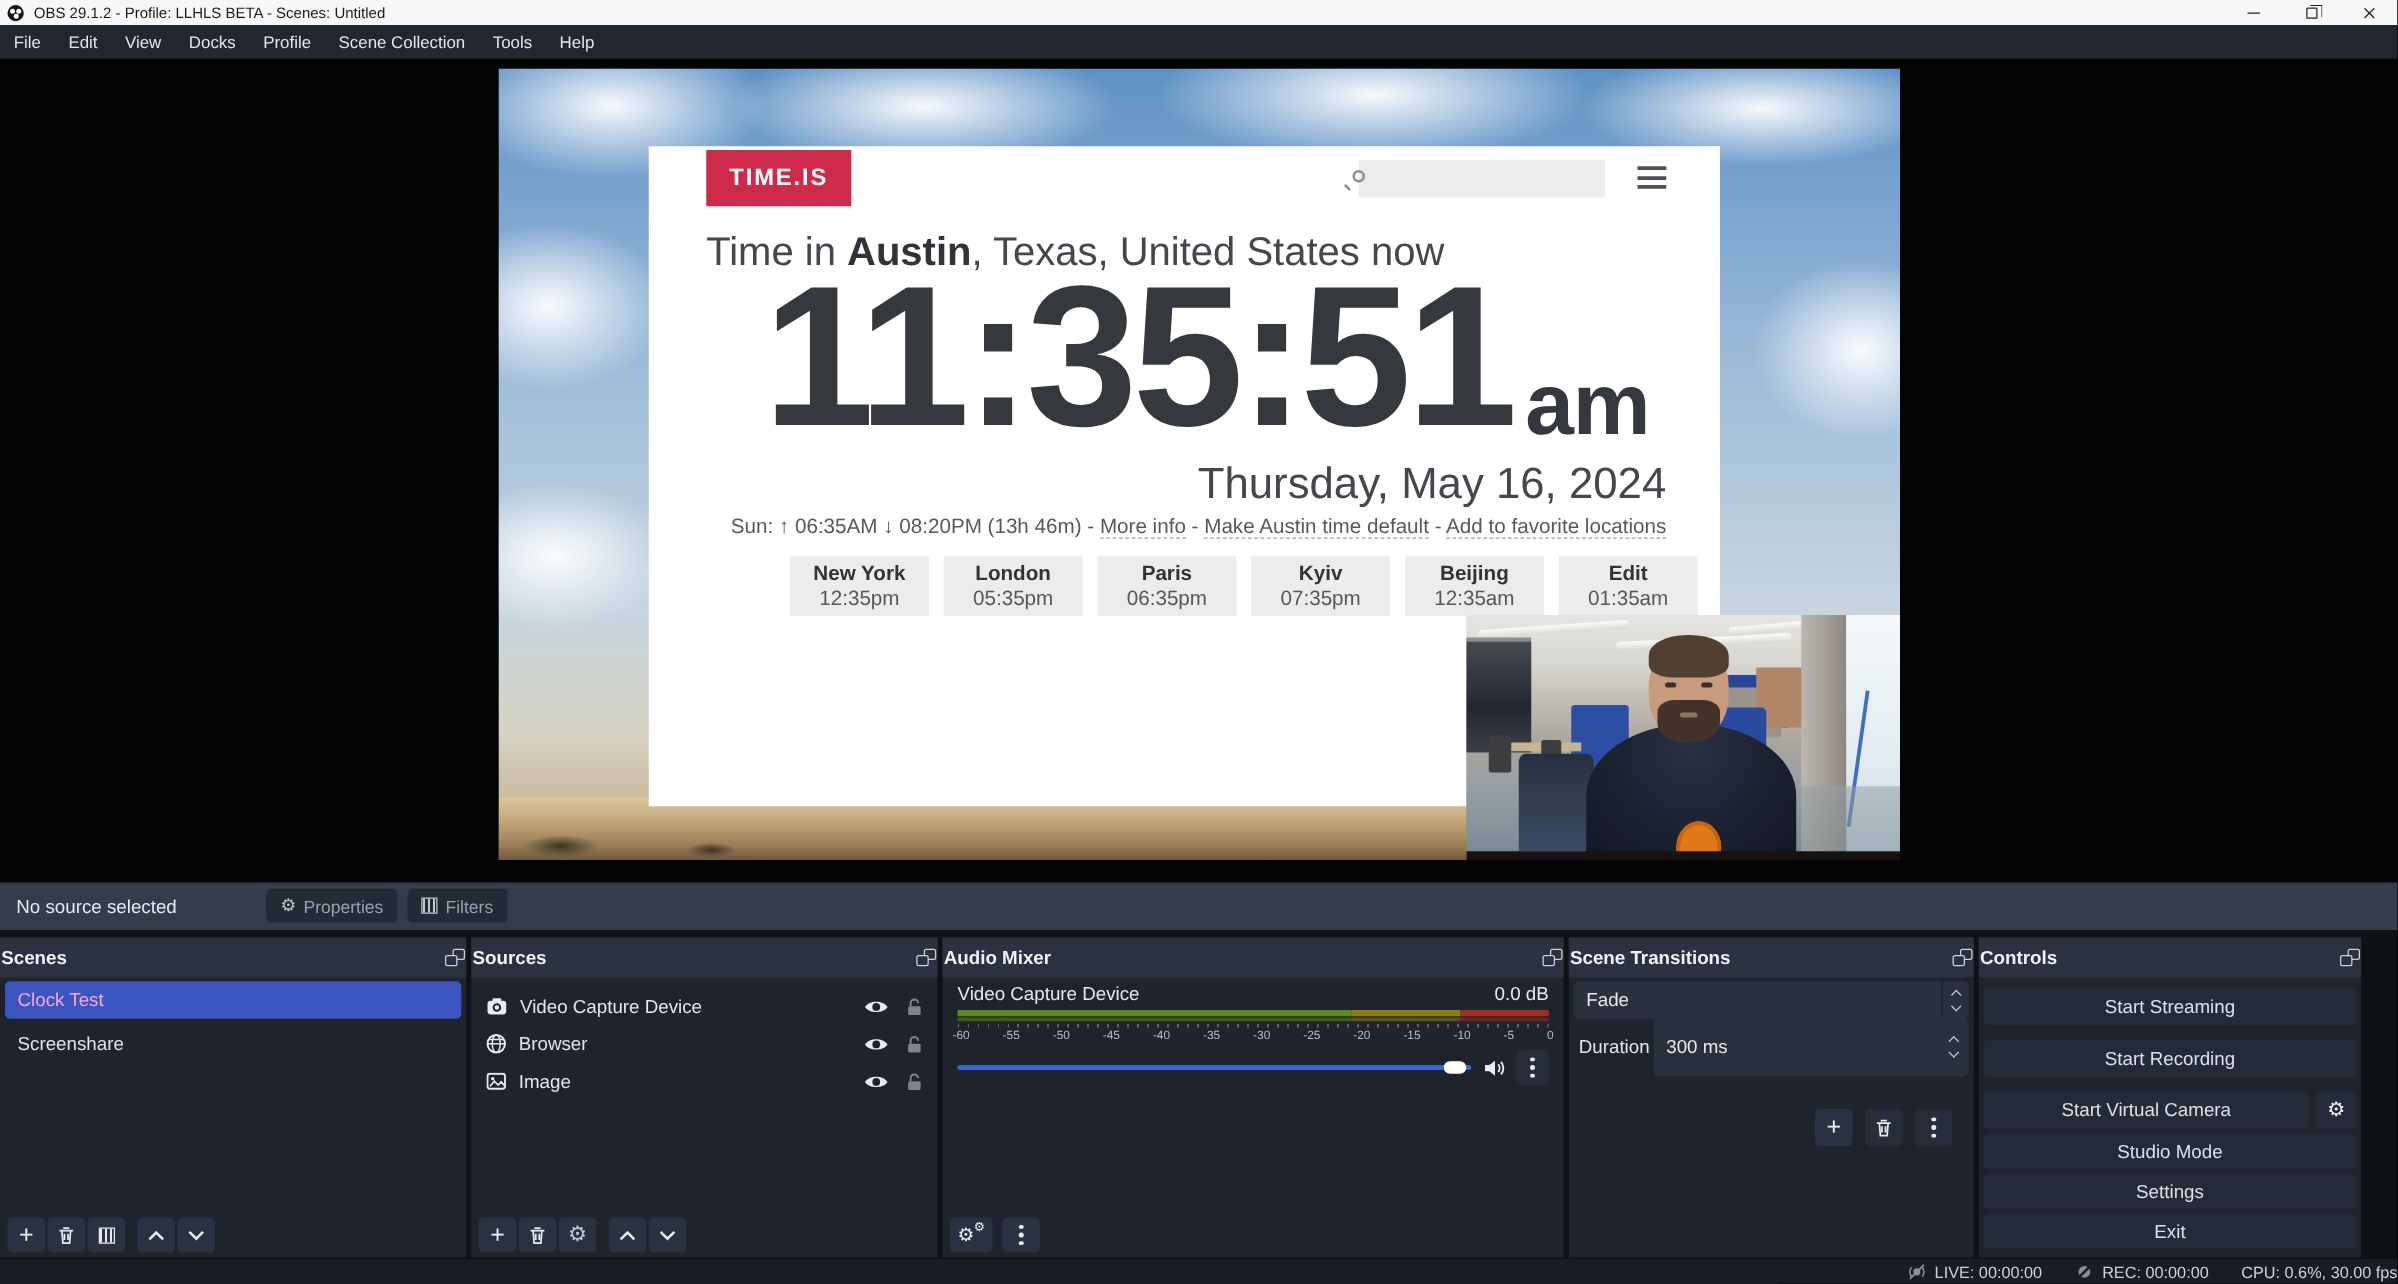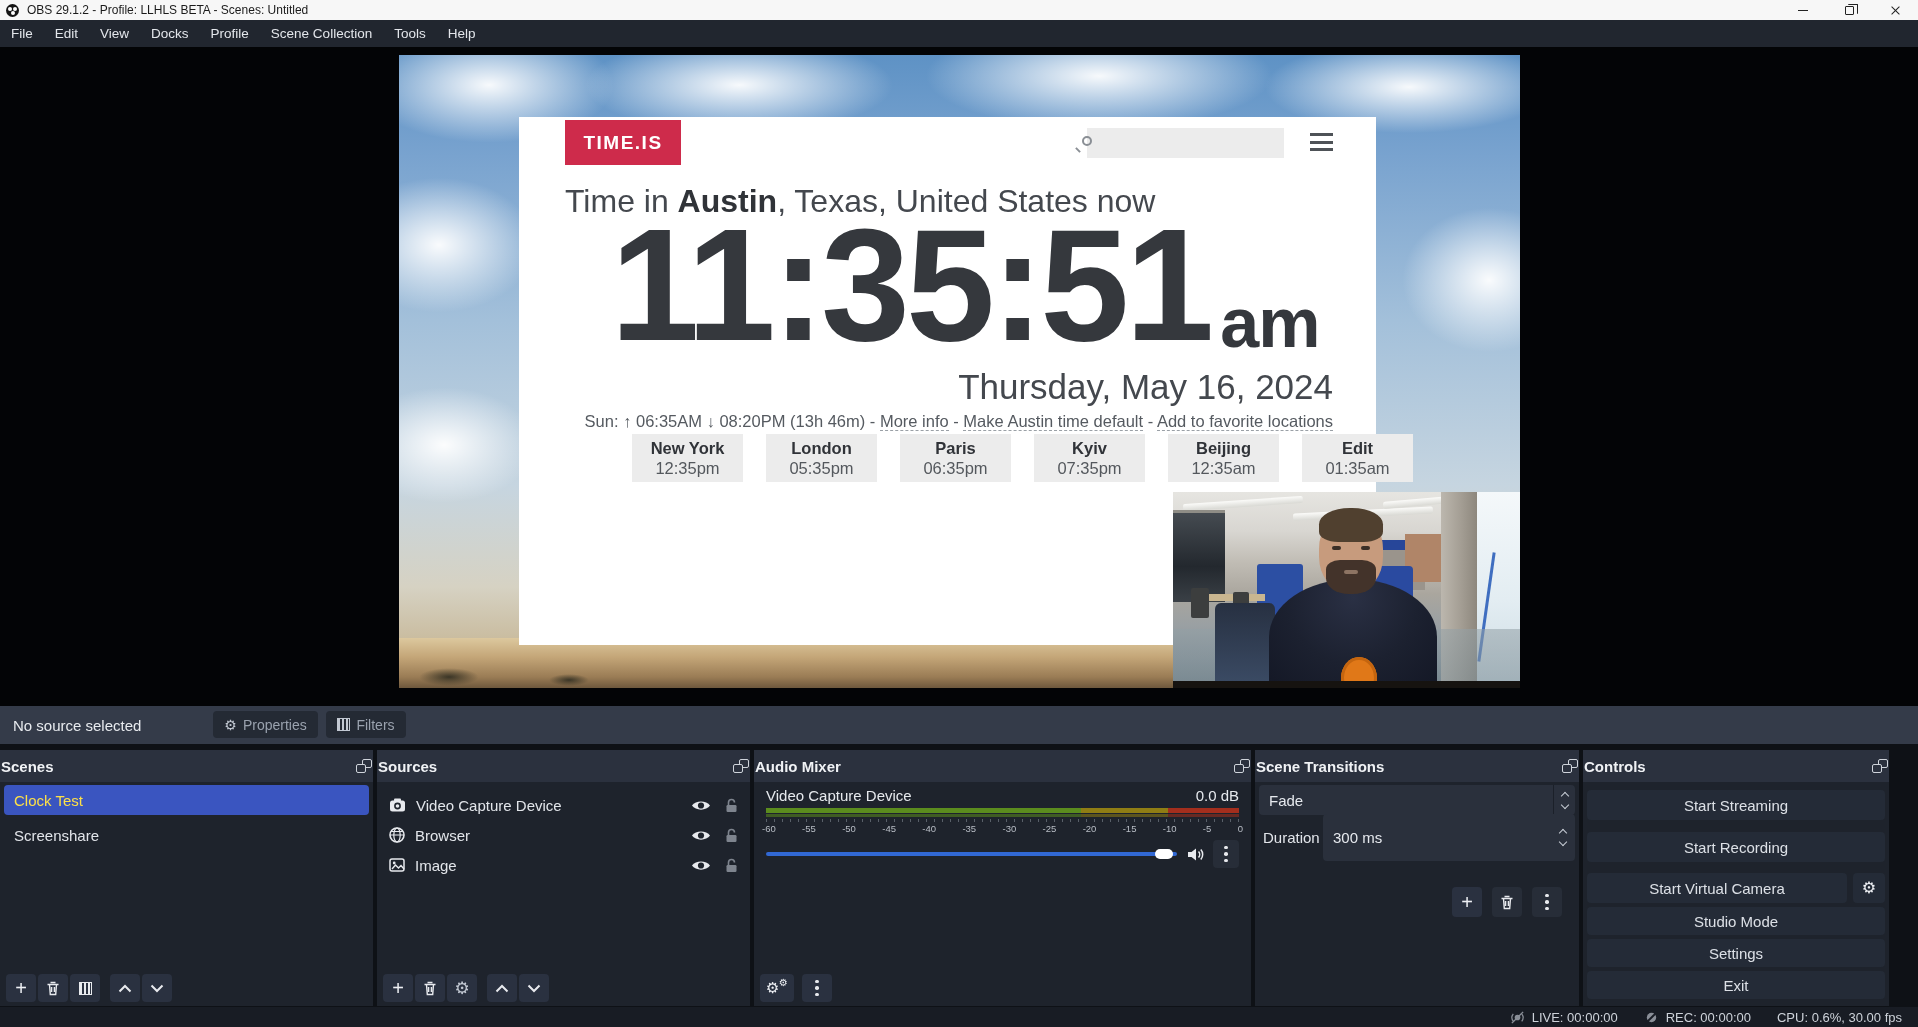--- a/index.html
+++ b/index.html
@@ -45,21 +45,21 @@
   .hamburger { position:absolute; left:791px; top:16px; width:23px; height:18px; display:flex; flex-direction:column; justify-content:space-between; }
   .hamburger i { height:3px; background:#4e5257; }
   .page-heading { position:absolute; left:46px; top:66px; font-size:32px; color:#44484e; }
   .page-heading b { font-weight:800; color:#303338; }
   .big-time { position:absolute; left:66px; top:86px; width:760px; display:flex; align-items:flex-end; justify-content:center; color:#35383d; }
   .big-time .digits { font-size:160px; line-height:1.03; font-weight:bold; letter-spacing:-4px; }
   .big-time .ampm { font-size:70px; font-weight:bold; line-height:1; margin-left:10px; margin-bottom:10px; letter-spacing:-1px; }
   .page-date { position:absolute; right:43px; top:250px; font-size:35px; color:#44484e; }
   .sun-line { position:absolute; right:43px; top:295px; font-size:16.5px; color:#555a60; white-space:pre; }
   .sun-line a { color:#555a60; text-decoration:none; border-bottom:1px dashed #9aa0a6; }
-  .cities { position:absolute; left:113px; top:317px; display:flex; gap:23px; }
+  .cities { position:absolute; left:113px; top:328px; display:flex; gap:12px; }
   .city { width:111px; height:48px; background:#ececec; text-align:center; padding-top:5px; }
   .city .cname { font-size:16.5px; font-weight:bold; color:#303338; }
   .city .ctime { font-size:16.5px; color:#54585d; margin-top:1px; }
 
   
   .webcam { position:absolute; right:0; bottom:0; width:347px; height:196px; overflow:hidden;
     background:linear-gradient(180deg,#e6e5e1 0%,#d8d6d1 20%,#c0bcb4 36%,#aaa69e 52%,#9aa0a3 68%,#87939a 85%,#72828b 100%); }
   .wc-beam { position:absolute; background:linear-gradient(180deg,#fbfbf9,#d9d9d4); height:7px; border-radius:2px; }
   .wc-glass { position:absolute; left:0; top:18px; width:52px; height:92px; background:linear-gradient(180deg,#454b51 0%,#23282e 60%,#3a4046 100%); border-top:3px solid #8f8d86; }
   .wc-panel-blue1 { position:absolute; left:84px; top:72px; width:46px; height:76px; background:#2c4fa3; border-radius:3px; }
@@ -110,21 +110,21 @@
   .dots i { width:3.5px; height:3.5px; border-radius:50%; background:#e8eaee; }
 
   .dock-scenes { left:0; width:373px; }
   .dock-sources { left:377px; width:373px; }
   .dock-audio { left:754px; width:497px; }
   .dock-trans { left:1255px; width:324px; }
   .dock-controls { left:1583px; width:306px; }
 
   .scene-row { position:absolute; left:4px; right:4px; height:30px; display:flex; align-items:center; padding-left:10px;
     font-size:15px; color:#e2e5ea; border-radius:4px; }
-  .scene-selected { background:#3a55c0; color:#fde047; }
+  .scene-selected { background:#3a55c0; color:#f9a8d4; }
 
   .source-row { position:absolute; left:0; right:0; height:30px; display:flex; align-items:center; padding:0 12px; font-size:15px; color:#e2e5ea; }
   .source-row .slabel { margin-left:10px; }
   .row-icons { margin-left:auto; display:flex; align-items:center; gap:14px; }
 
   
   .mix-row1 { position:absolute; left:12px; right:12px; top:5px; display:flex; font-size:15px; color:#e6e9ed; }
   .mix-db { margin-left:auto; }
   .meter { position:absolute; left:12px; right:12px; top:26px; height:5px; display:flex; }
   .meter2 { top:32px; height:3px; opacity:.55; }
@@ -156,21 +156,21 @@
   .trans-btnrow { position:absolute; top:105px; right:17px; display:flex; gap:10px; }
 
   
   .ctl-btn { position:absolute; left:4px; right:4px; background:#242b37; border-radius:4px; color:#dce0e6; font-size:15px;
     display:flex; align-items:center; justify-content:center; }
   .vcam-main { right:42px; }
   .vcam-gear { position:absolute; right:4px; top:91px; width:32px; height:30px; background:#242b37; border-radius:4px;
     display:flex; align-items:center; justify-content:center; }
 
   
-  .statusbar { position:absolute; left:0; top:1007px; width:1918px; height:20px; background:#181c24; display:flex; align-items:center; justify-content:flex-end; gap:26px; padding-right:16px; }
+  .statusbar { position:absolute; left:0; top:1007px; width:1918px; height:20px; background:#181c24; display:flex; align-items:center; justify-content:flex-end; gap:26px; }
   .status-item { display:flex; align-items:center; gap:7px; font-size:13px; color:#cdd2d9; }
   .nosig { width:15px; height:15px; }
 </style>
 </head>
 <body>
 
 <div class="titlebar">
   <div class="obs-logo">
       <i></i>
       <i></i>

